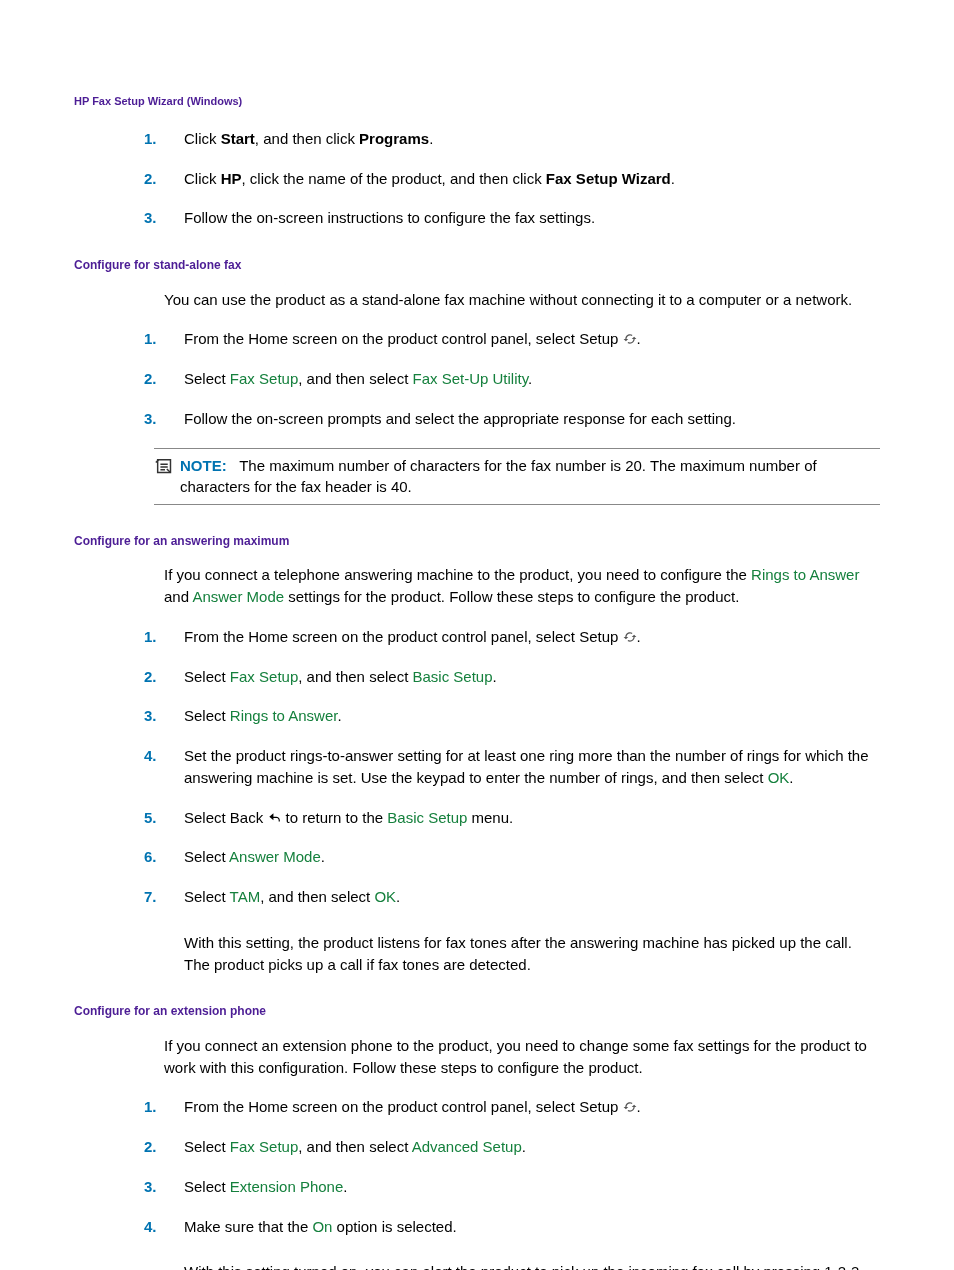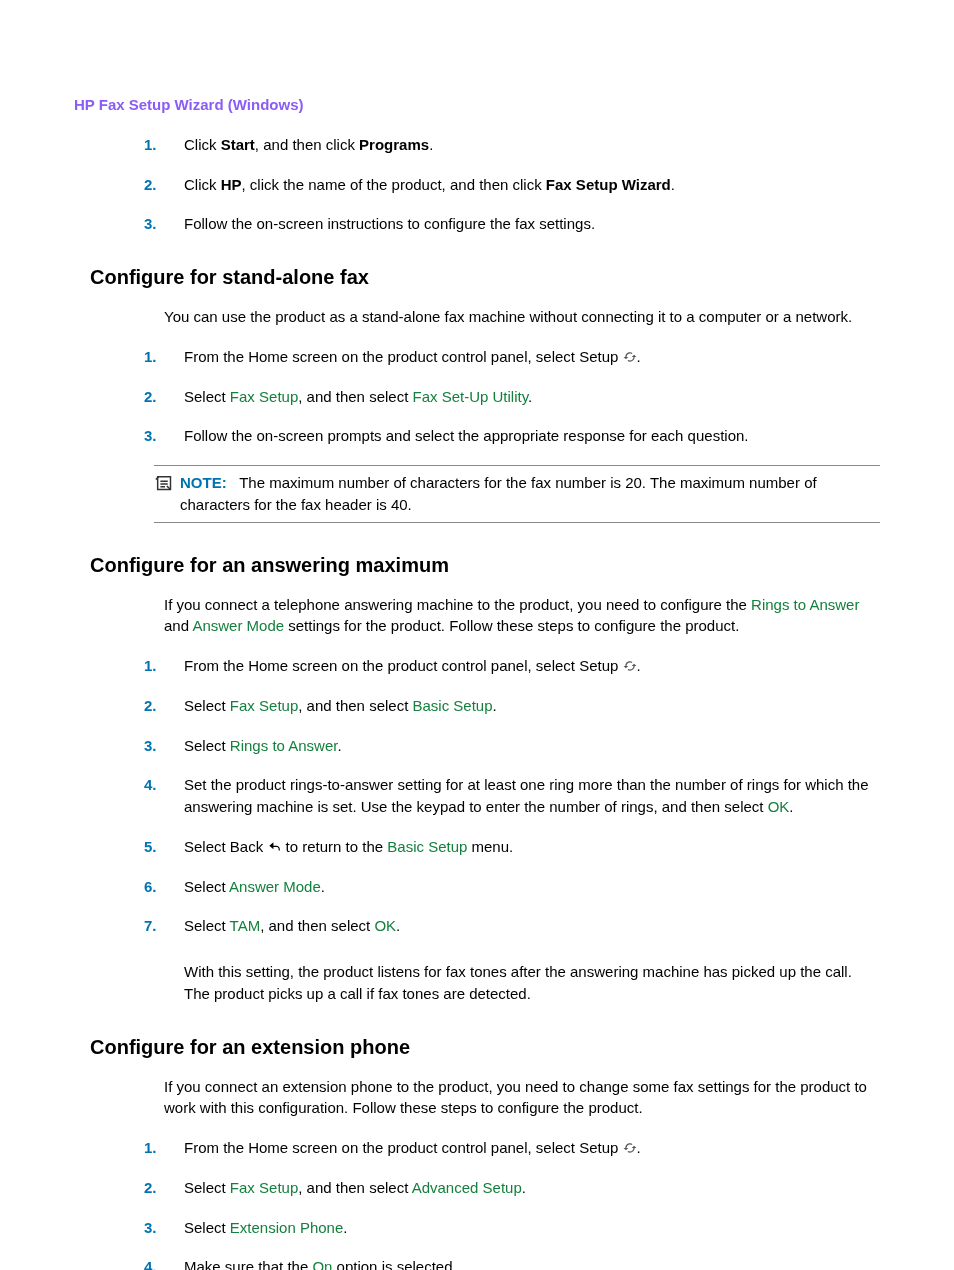--- a/index.html
+++ b/index.html
@@ -12,30 +12,30 @@
     line-height: 1.45;
   }
   .page {
     width: 954px;
     min-height: 1270px;
     box-sizing: border-box;
     padding: 94px 74px 40px 74px;
     position: relative;
   }
   .h4 {
-    color: #8b5cf6;
+    color: #4c1d95;
     font-weight: bold;
-    font-size: 15px;
+    font-size: 11px;
     margin: 0 0 18px 0;
   }
   .h3 {
-    color: #000000;
+    color: #4c1d95;
     font-weight: bold;
-    font-size: 20px;
-    margin: 28px 0 14px 16px;
+    font-size: 12px;
+    margin: 28px 0 14px 0;
   }
   ol.steps {
     list-style: none;
     margin: 0 0 0 70px;
     padding: 0;
   }
   ol.steps > li {
     position: relative;
     padding-left: 40px;
     margin-bottom: 18px;
@@ -110,21 +110,21 @@
   <ol class="steps">
     <li><span class="num">1.</span>
       <span><span>From the Home screen on the product control panel, select Setup </span><span class="icon-inline"><svg viewBox="0 0 24 24">
               <path fill="#555" d="M19 8l-4 4h3c0 3.3-2.7 6-6 6-1 0-2-.3-2.8-.7l-1.5 1.5C9 19.5 10.4 20 12 20c4.4 0 8-3.6 8-8h3l-4-4zM6 12c0-3.3 2.7-6 6-6 1 0 2 .3 2.8.7l1.5-1.5C15 4.5 13.6 4 12 4c-4.4 0-8 3.6-8 8H1l4 4 4-4H6z"></path>
             </svg></span><span>.</span></span>
     </li>
     <li><span class="num">2.</span>
       <span><span>Select </span><span class="menu">Fax Setup</span><span>, and then select </span><span class="menu">Fax Set-Up Utility</span><span>.</span></span>
     </li>
     <li><span class="num">3.</span>
-      <span>Follow the on-screen prompts and select the appropriate response for each question.</span>
+      <span>Follow the on-screen prompts and select the appropriate response for each setting.</span>
     </li>
   </ol>
   <div class="note-box">
     <span class="note-icon">
       <svg viewBox="0 0 24 20">
           <path fill="none" stroke="#333" stroke-width="1.6" d="M4 3h14v14H4z"></path>
           <path stroke="#333" stroke-width="1.6" d="M2 6l3-3M7 8h8M7 11h8M7 14h5"></path>
           <path fill="none" stroke="#333" stroke-width="1.6" d="M14 13l4 4"></path>
         </svg>
     </span>

